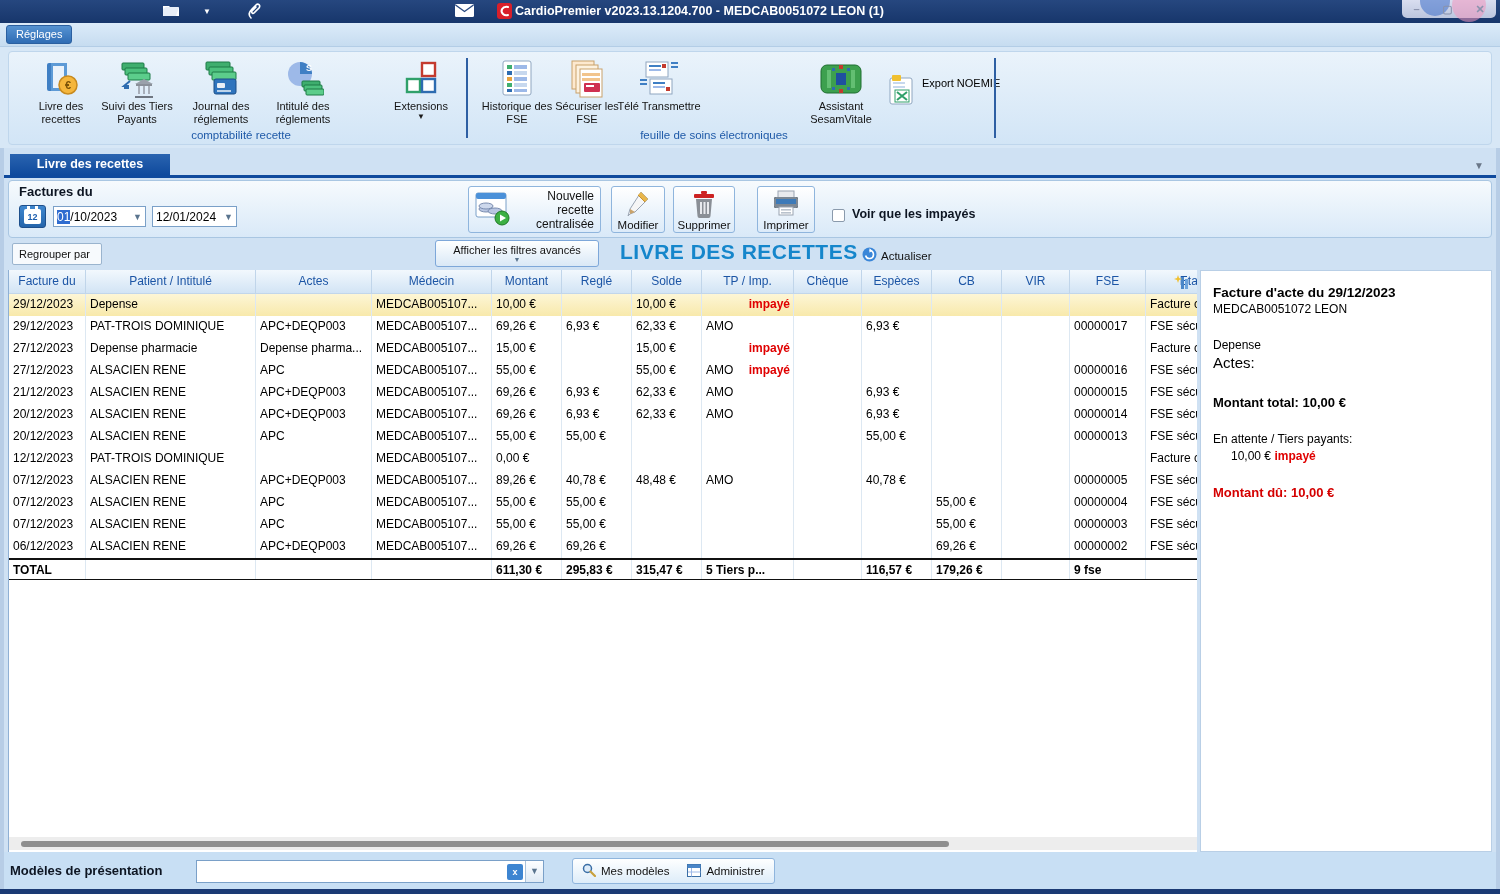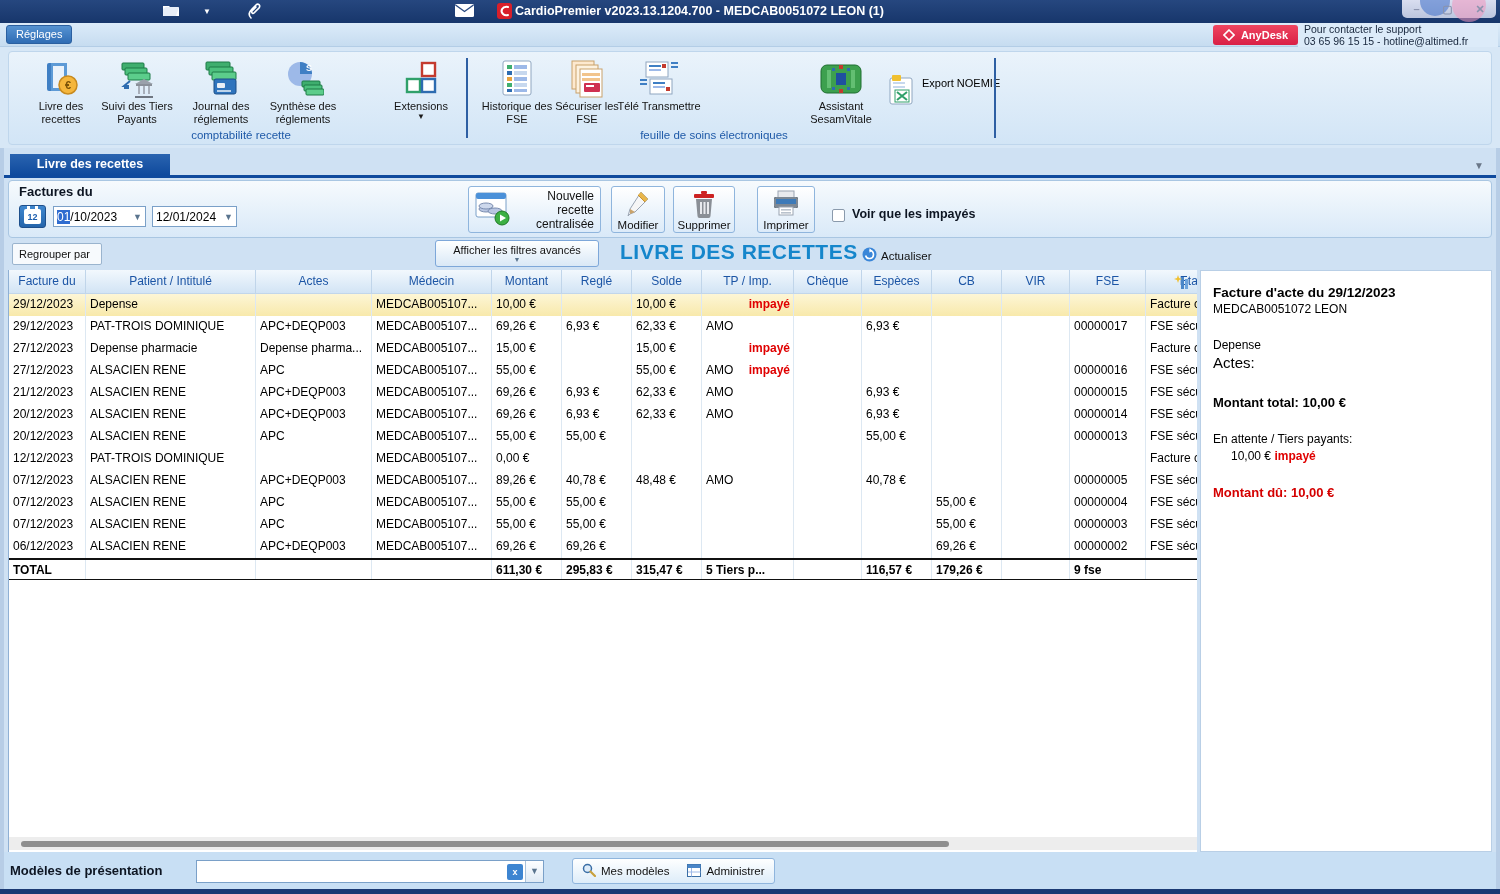--- a/index.html
+++ b/index.html
@@ -174,32 +174,20 @@
     <span class="blue-blob"></span>
     <span class="pink-blob"></span>
     <span style="position:relative;">–</span>
     <span style="position:relative;">▢</span>
     <span style="position:relative;">✕</span>
   </div>
 </div>
 
 <div class="menubar">
   <div class="settings-btn">Réglages</div>
-  <div class="support">
-    <div class="anydesk">
-      <svg width="12" height="12" viewBox="0 0 12 12">
-          <path d="M6 1 L11 6 L6 11 L1 6 Z" fill="none" stroke="#fff" stroke-width="1.6"></path>
-        </svg>
-      <span>AnyDesk</span>
-    </div>
-    <div class="support-text">
-      <span>Pour contacter le support</span>
-      <span>03 65 96 15 15 - hotline@altimed.fr</span>
-    </div>
-  </div>
 </div>
 
 <div class="ribbon">
   <div class="ribbon-panel">
 
     <div class="rbtn" style="left:10px; width:84px;">
       <div class="ricon">
         <svg width="40" height="40" viewBox="0 0 40 40">
             <rect x="6" y="4" width="20" height="28" rx="2" fill="#3f7fc4"></rect>
             <rect x="10" y="4" width="16" height="28" fill="#5d9ad6"></rect>
@@ -245,21 +233,21 @@
       <div class="ricon">
         <svg width="42" height="40" viewBox="0 0 42 40">
             <circle cx="18" cy="15" r="12" fill="#9db9e8"></circle>
             <path d="M18 15 L18 3 A12 12 0 0 1 30 15 Z" fill="#3f7fc4"></path>
             <text x="24" y="12" font-size="9" font-weight="bold" fill="#fff">S</text>
             <rect x="20" y="22" width="18" height="6" rx="1" fill="#3fae6e" stroke="#1d7a46"></rect>
             <rect x="22" y="26" width="18" height="6" rx="1" fill="#4cc07d" stroke="#1d7a46"></rect>
             <rect x="24" y="30" width="18" height="6" rx="1" fill="#5ccd8b" stroke="#1d7a46"></rect>
           </svg>
       </div>
-      <div class="rlabel">Synthèse des réglements</div>
+      <div class="rlabel">Intitulé des réglements</div>
     </div>
 
     <div class="rbtn" style="left:370px; width:84px;">
       <div class="ricon">
         <svg width="40" height="40" viewBox="0 0 40 40">
             <rect x="21" y="4" width="13" height="13" fill="#fff" stroke="#c43a2e" stroke-width="2.4"></rect>
             <rect x="6" y="20" width="13" height="13" fill="#fff" stroke="#2fa06a" stroke-width="2.4"></rect>
             <rect x="21" y="20" width="13" height="13" fill="#fff" stroke="#2e6cb0" stroke-width="2.4"></rect>
           </svg>
       </div>

